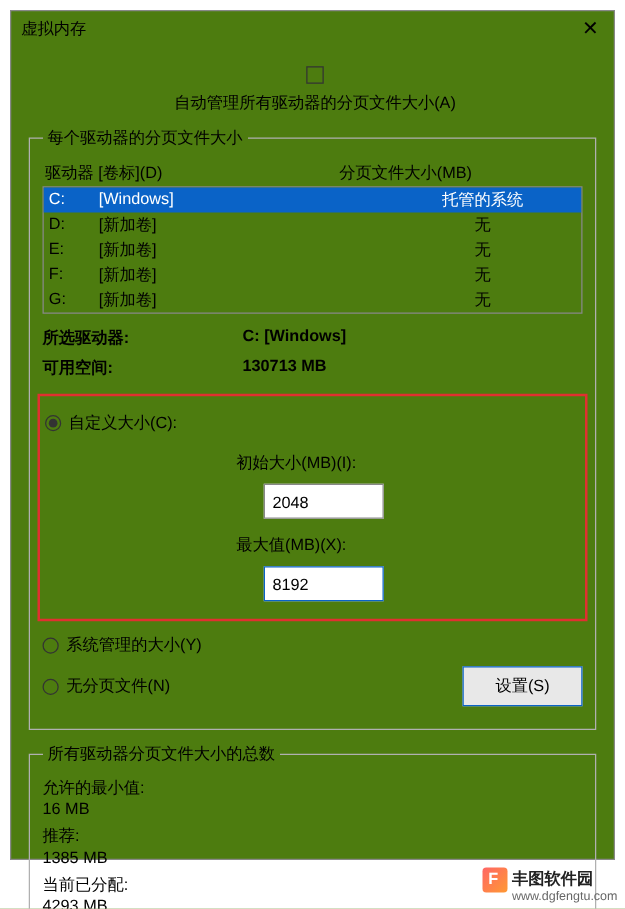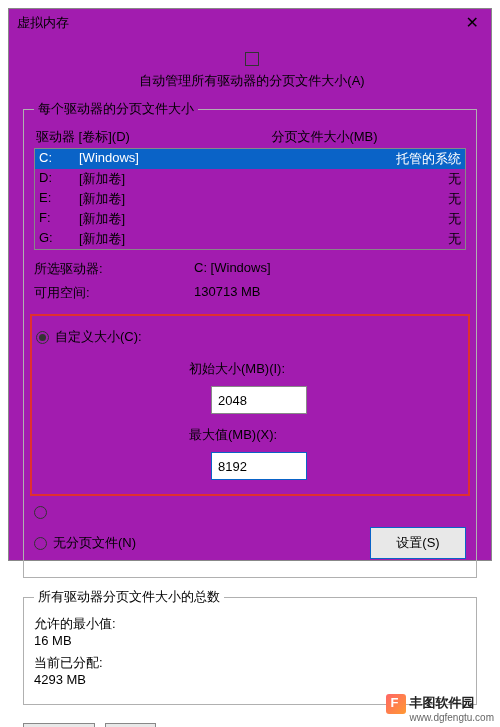--- a/index.html
+++ b/index.html
@@ -1,35 +1,35 @@
 <!DOCTYPE html>
 <html><head>
 <meta charset="utf-8">
 <style>
   * { box-sizing: border-box; font-family: "Microsoft YaHei", "Segoe UI", sans-serif; font-size: 13px; }
   body { margin: 0; background: #fff; width: 500px; height: 727px; position: relative; }
-  .dialog { position: absolute; left: 8px; top: 8px; width: 484px; height: 553px; border: 1px solid #888; background: #a21caf; }
+  .dialog { position: absolute; left: 8px; top: 8px; width: 484px; height: 680px; border: 1px solid #888; background: #4d7c0f; }
   .titlebar { display: flex; align-items: center; padding: 4px 6px 6px 8px; }
   .title { flex: 1; }
   .close-x { font-size: 16px; padding: 0 6px; cursor: default; }
   .content { padding: 4px 14px 10px 14px; }
   .checkbox-row { display: flex; align-items: center; gap: 6px; padding: 10px 0 10px 4px; flex-direction: column; }
   .cb { width: 14px; height: 14px; border: 1px solid #333; }
   fieldset { border: 1px solid #b0b0b0; margin: 0 0 10px 0; padding: 6px 10px 14px 10px; }
   legend { padding: 0 4px; }
   .drive-header { display: flex; padding: 4px 2px 2px 2px; }
   .dh-left { flex: 0 0 55%; }
   .dh-right { flex: 1; }
   .drive-list { border: 1px solid #888; }
   .drive-row { display: flex; padding: 1px 4px; }
   .dr-letter { width: 40px; }
   .dr-label { flex: 1; }
-  .dr-size { width: 150px; text-align: right; }
+  .dr-size { width: 150px; text-align: center; }
   .drive-row.selected { background: #0a63c7; color: #fff; }
-  .info-row { display: flex; padding: 2px 0; margin-top: 8px; }
+  .info-row { display: flex; padding: 2px 0; margin-top: 8px; font-weight: bold; }
   .info-label { width: 160px; }
   .highlight-box { border: 2px solid #e03030; padding: 8px 4px 8px 4px; margin: 10px -4px 6px -4px; }
   .radio-row { display: flex; align-items: center; gap: 6px; padding: 4px 0; }
   .radio { width: 13px; height: 13px; border: 1px solid #333; border-radius: 50%; position: relative; }
   .radio.checked::after { content: ""; position: absolute; left: 2px; top: 2px; width: 7px; height: 7px; background: #333; border-radius: 50%; }
   .size-inputs { padding: 4px 0 0 18px; }
   .size-row { display: flex; align-items: center; padding: 6px 0; gap: 8px; flex-direction: column; }
   .size-lbl { width: 140px; }
   .size-field { border: 1px solid #888; width: 96px; height: 28px; padding: 2px 6px; }
   .size-field.active { border: 1.5px solid #0a63c7; }
@@ -112,35 +112,40 @@
           </div>
           <div class="size-row">
             <div class="size-lbl">最大值(MB)(X):</div>
             <input class="size-field active" value="8192" style="">
           </div>
         </div>
       </div>
 
       <div class="radio-row">
         <div class="radio"></div>
+        <span>系统管理的大小(Y)</span>
       </div>
       <div class="radio-row" style="justify-content:space-between;">
         <div style="display:flex;align-items:center;gap:6px;">
           <div class="radio"></div>
           <span>无分页文件(N)</span>
         </div>
         <div class="btn">设置(S)</div>
       </div>
     </fieldset>
 
     <fieldset class="totals">
       <legend>所有驱动器分页文件大小的总数</legend>
       <div class="tot-row">
         <div class="tot-lbl">允许的最小值:</div>
         <div>16 MB</div>
+      </div>
+      <div class="tot-row">
+        <div class="tot-lbl">推荐:</div>
+        <div>1385 MB</div>
       </div>
       <div class="tot-row">
         <div class="tot-lbl">当前已分配:</div>
         <div>4293 MB</div>
       </div>
     </fieldset>
 
     <div class="footer">
       <div class="btn2">确定</div>
       <div class="btn2" style="min-width:30px;">取</div>

